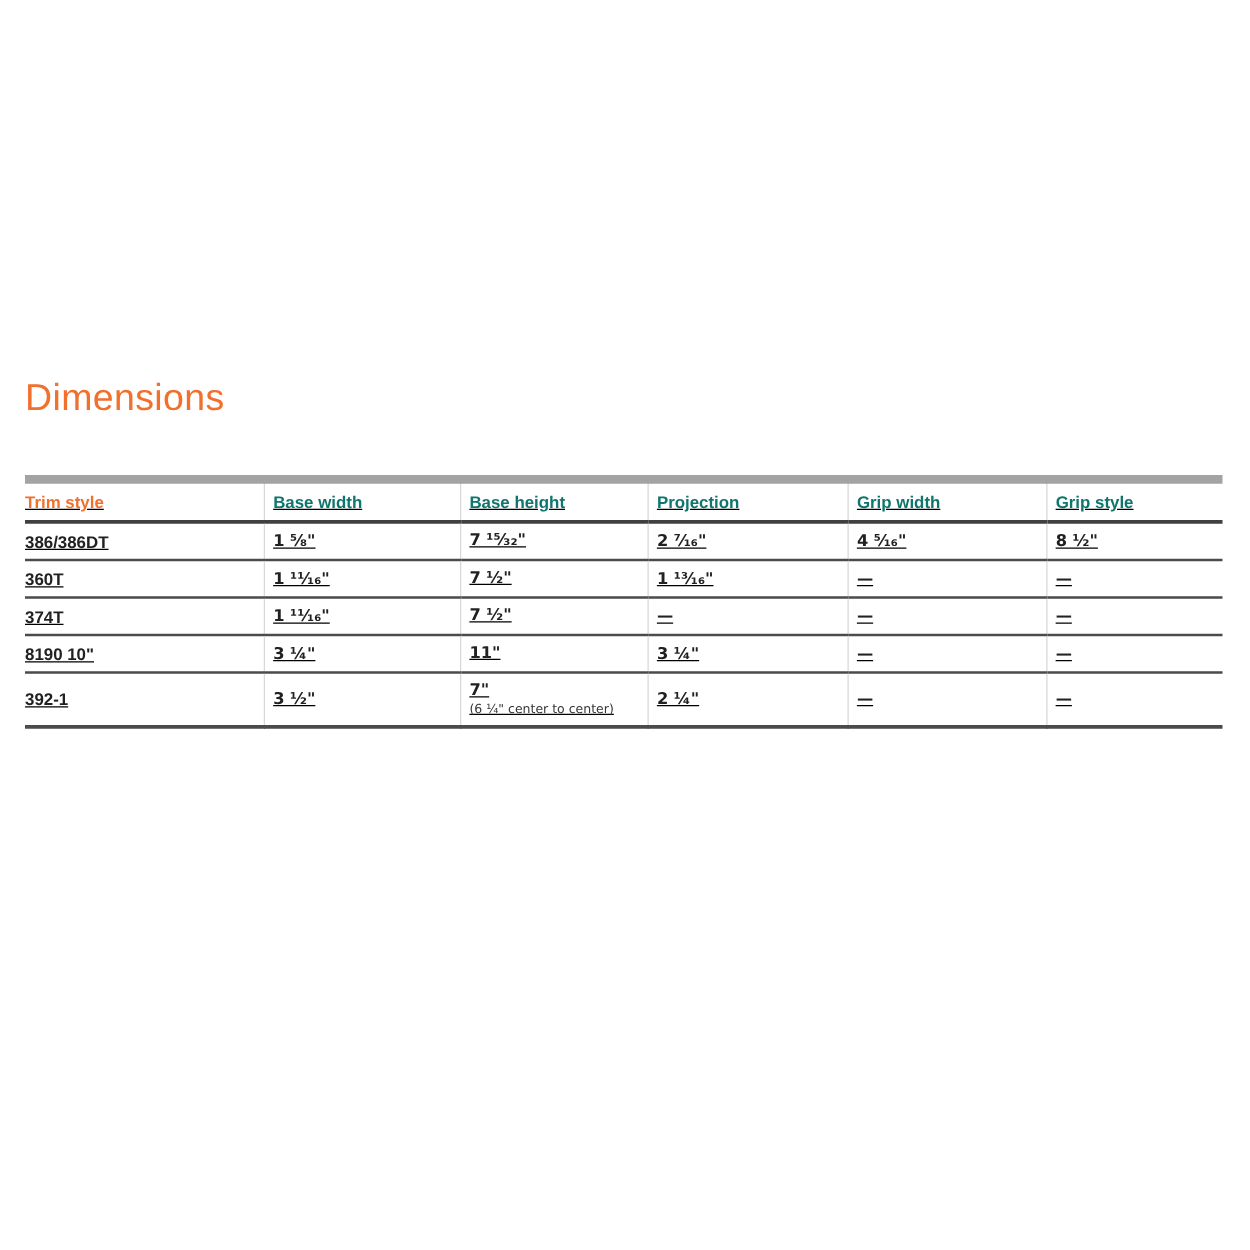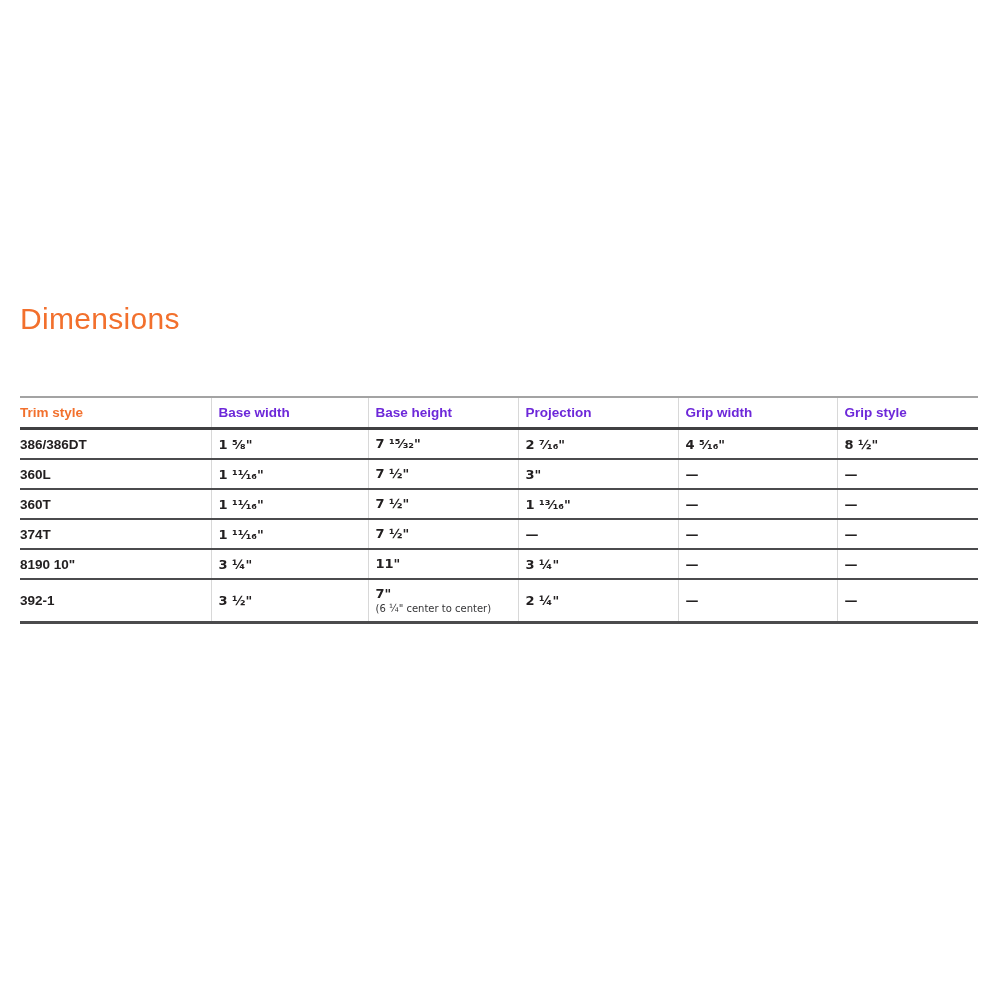--- a/index.html
+++ b/index.html
@@ -23,32 +23,33 @@
     font-size: 30px;
     line-height: 38px;
     font-weight: 300;
     letter-spacing: 0.3px;
     color: #f2702d;
     font-family: "Liberation Sans", sans-serif;
   }
   .dim-table {
     position: absolute;
     left: 20px;
-    top: 396px;
+    top: 380px;
     width: 958px;
     border-collapse: collapse;
     table-layout: fixed;
-    border-top: 2px solid #a3a3a3;
+    border-top: 7px solid #a3a3a3;
     border-bottom: 3px solid #4b4b4d;
+    text-decoration: underline;
   }
   .dim-table th {
     font-family: "Liberation Sans", sans-serif;
     font-size: 13.5px;
     font-weight: bold;
-    color: #6d28d9;
+    color: #0f766e;
     text-align: left;
     vertical-align: middle;
     padding: 7px 6px 7px 7px;
     border-bottom: 3px solid #404042;
     white-space: nowrap;
   }
   .dim-table th.trim-col {
     color: #f2702d;
     padding-left: 0;
   }
@@ -114,31 +115,20 @@
         <td>1 ⁵⁄₈"</td>
         <td>
           <div>7 ¹⁵⁄₃₂"</div>
           <div class="cell-note"></div>
         </td>
         <td>2 ⁷⁄₁₆"</td>
         <td>4 ⁵⁄₁₆"</td>
         <td>8 ½"</td>
       </tr>
       <tr>
-        <td class="trim">360L</td>
-        <td>1 ¹¹⁄₁₆"</td>
-        <td>
-          <div>7 ½"</div>
-          <div class="cell-note"></div>
-        </td>
-        <td>3"</td>
-        <td>—</td>
-        <td>—</td>
-      </tr>
-      <tr>
         <td class="trim">360T</td>
         <td>1 ¹¹⁄₁₆"</td>
         <td>
           <div>7 ½"</div>
           <div class="cell-note"></div>
         </td>
         <td>1 ¹³⁄₁₆"</td>
         <td>—</td>
         <td>—</td>
       </tr>

